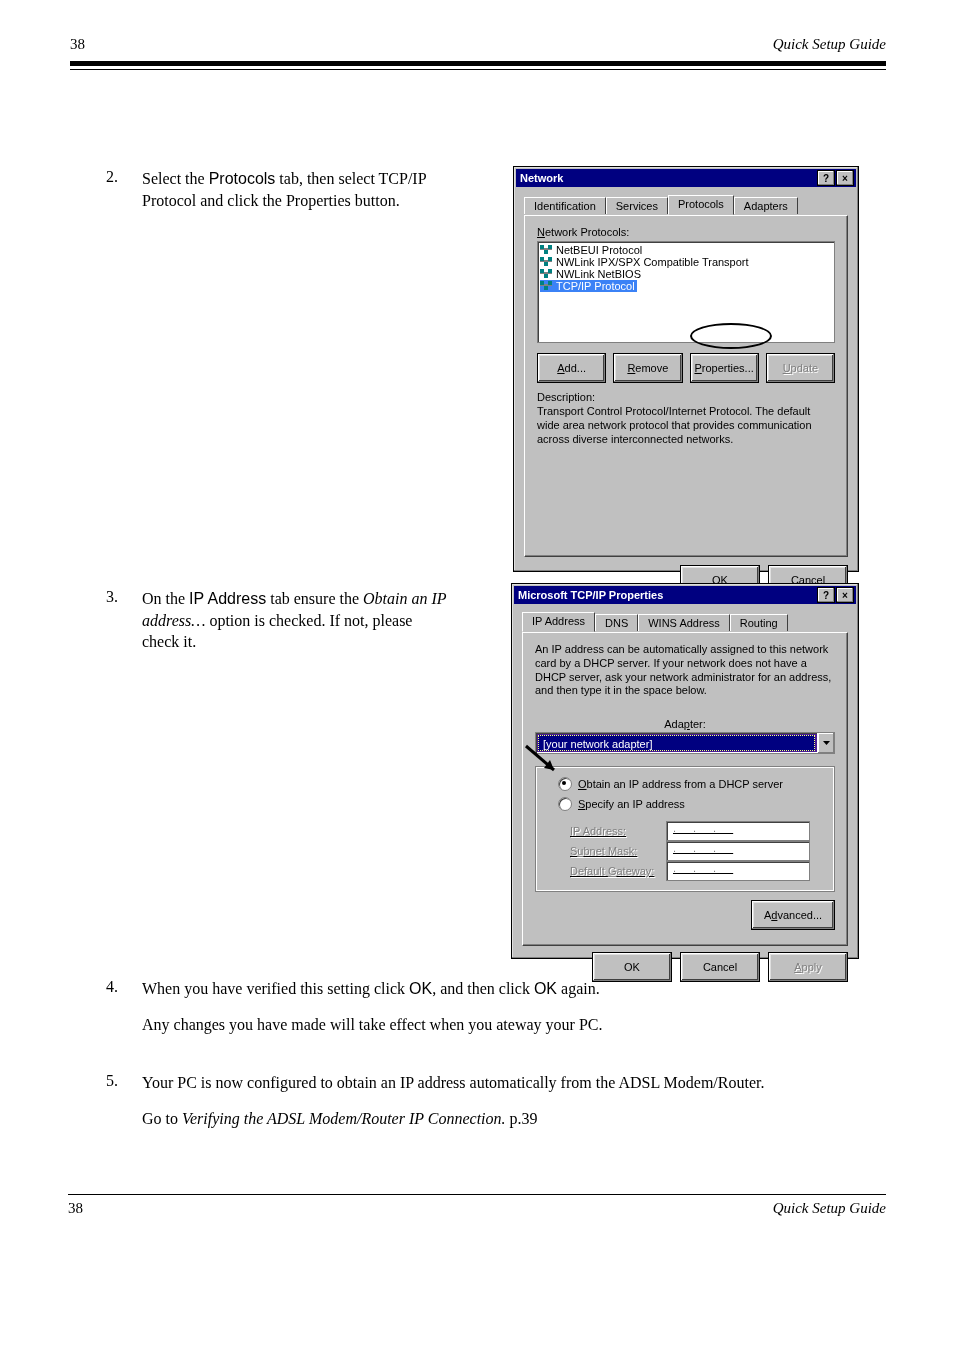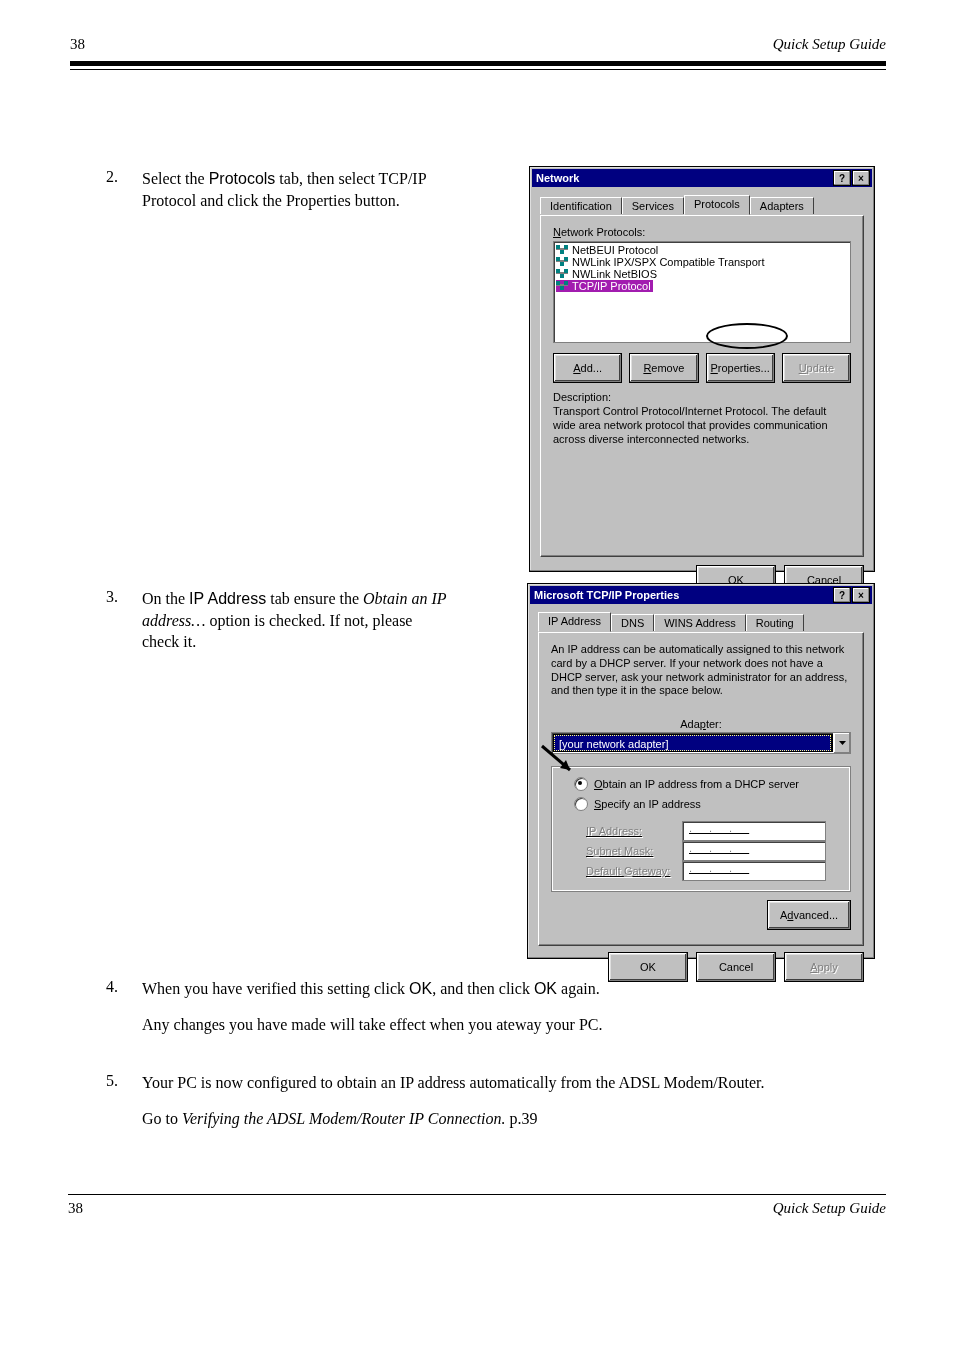--- a/index.html
+++ b/index.html
@@ -87,21 +87,20 @@
     --disabled: #808080;
   }
   .window {
     position: absolute;
     background: var(--face);
     border: 1px solid #000;
     box-shadow: inset -1px -1px 0 var(--shadow), inset 1px 1px 0 var(--highlight);
     font-family: Tahoma, Arial, sans-serif;
     font-size: 11px;
     color: #000;
-    margin-left: 16px;
   }
   .titlebar {
     background: var(--navy);
     color: #fff;
     height: 18px;
     display: flex;
     align-items: center;
     padding: 0 2px 0 4px;
     font-weight: bold;
     justify-content: space-between;
@@ -214,21 +213,21 @@
     left: 3px; top: 3px;
     width: 4px; height: 4px;
     border-radius: 50%;
     background: #000;
   }
   .combo {
     display: flex;
     align-items: stretch;
     border: 1px solid var(--shadow);
     box-shadow: inset 1px 1px 0 var(--darksh), inset -1px -1px 0 var(--light);
-    background: #000000;
+    background: #4c1d95;
     height: 20px;
   }
   .combo .sel {
     flex: 1;
     background: var(--navy);
     color: #fff;
     padding: 2px 4px;
     margin: 2px;
     border: 1px dotted #ffff80;
   }
@@ -301,21 +300,21 @@
     <div class="dialog-body">
       <div class="tabs-row">
         <span class="tab">Identification</span><span class="tab">Services</span><span class="tab active">Protocols</span><span class="tab">Adapters</span><span class="tab">Bindings</span>
       </div>
       <div class="tab-pane" style="height:320px;">
         <div style="margin-bottom:3px;"><span class="u">N</span>etwork Protocols:</div>
         <div class="sunken" style="height:96px;">
           <div><span class="proto-icon"></span><span>NetBEUI Protocol</span></div>
           <div><span class="proto-icon"></span><span>NWLink IPX/SPX Compatible Transport</span></div>
           <div><span class="proto-icon"></span><span>NWLink NetBIOS</span></div>
-          <div style="background:#a21caf; color:#fff; display:inline-block; padding-right:2px;"><span class="proto-icon"></span><span>TCP/IP Protocol</span></div>
+          <div style="background:#3b82f6; color:#fff; display:inline-block; padding-right:2px;"><span class="proto-icon"></span><span>TCP/IP Protocol</span></div>
         </div>
         <div style="display:flex; gap:7px; margin-top:10px;">
           <div class="btn"><span class="u">A</span>dd...</div>
           <div class="btn"><span class="u">R</span>emove</div>
           <div class="btn"><span class="u">P</span>roperties...</div>
           <div class="btn disabled"><span class="u">U</span>pdate</div>
         </div>
         <div style="margin-top:8px;">Description:</div>
         <div style="margin-top:2px; line-height:1.25;">Transport Control Protocol/Internet Protocol. The default wide area network protocol that provides communication across diverse interconnected networks.</div>
       </div>

